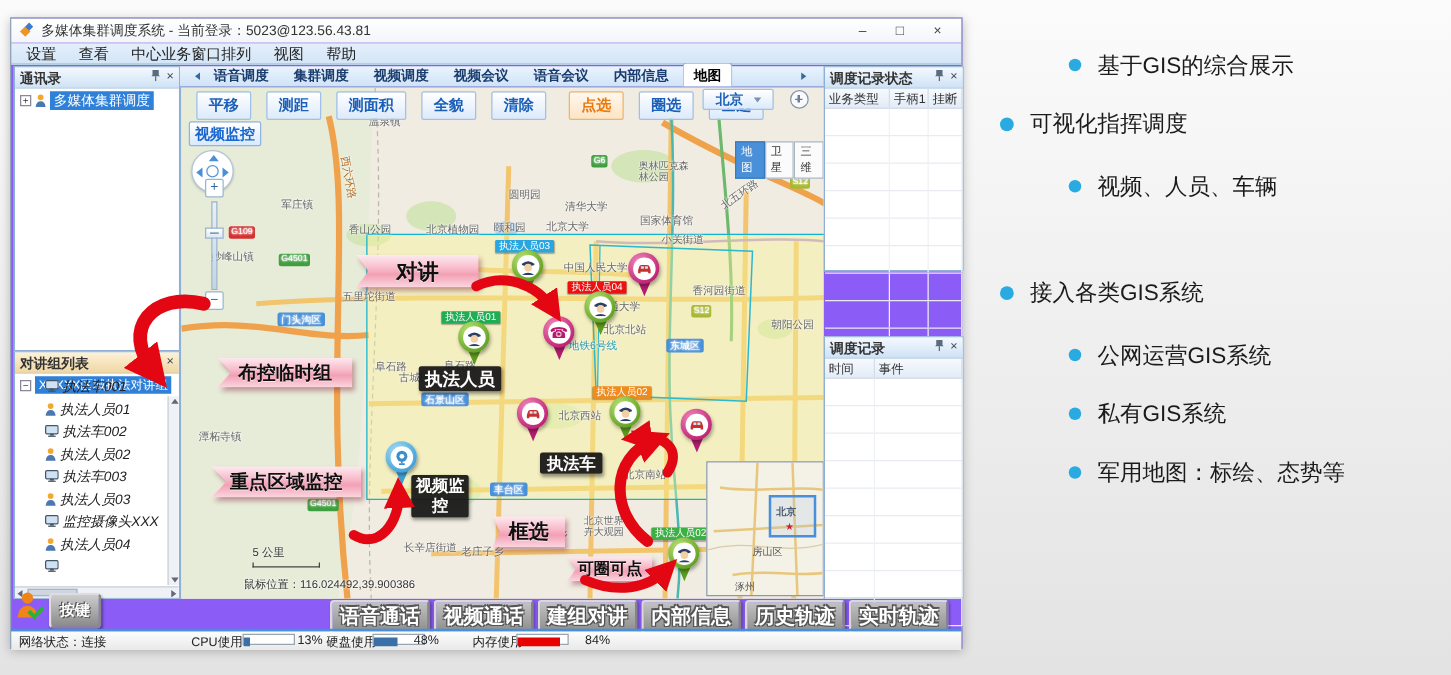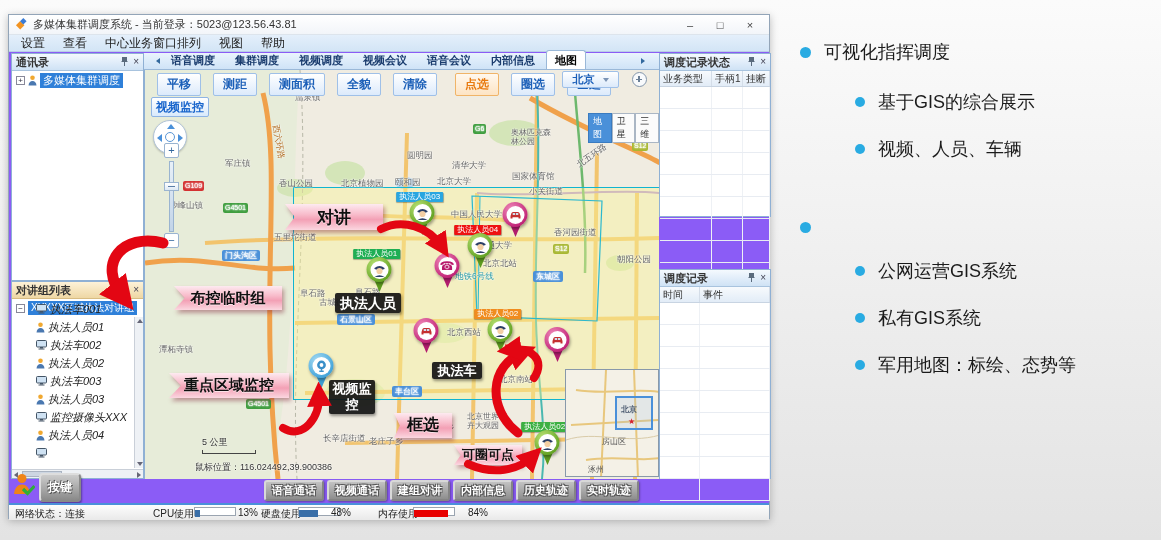--- a/index.html
+++ b/index.html
@@ -144,21 +144,21 @@
   .rpanel { position:absolute; width:112px; border:1px solid #8fb0d4; background:#fff; left:650px; }
   .rpanel0 { top:38px; height:164px; } .rpanel1 { top:254px; height:210px; }
   .rgrid-head { display:grid; height:16px; background:linear-gradient(#f7fafd,#e2ecf7); border-bottom:1px solid #c8d4e2; }
   .rgrid-head span { font-size:10px; color:#333; border-right:1px solid #d4dde8; padding:1px 3px; overflow:hidden; white-space:nowrap; }
   .rgrid-row { display:grid; height:22px; border-bottom:1px solid #e8ecf2; }
   .rgrid-row span { border-right:1px solid #eef1f5; }
 
   
   .action-row { position:absolute; left:255px; top:465px; display:flex; gap:3px; }
   .abtn { background:linear-gradient(#c2c2c2,#8e8e8e); border:2px outset #d8d8d8; border-radius:3px; color:#fff;
-    font-size:11px; font-weight:bold; padding:1px 6px; white-space:nowrap;
+    font-size:16px; font-weight:bold; padding:1px 6px; white-space:nowrap;
     text-shadow:-1px -1px 0 #555,1px -1px 0 #555,-1px 1px 0 #555,1px 1px 0 #555; box-shadow:1px 1px 2px rgba(0,0,0,.3); }
   .ptt-area { position:absolute; left:4px; top:458px; display:flex; align-items:center; gap:4px; }
   .ptt-btn { background:linear-gradient(#cccccc,#8a8a8a); border:2px outset #ddd; border-radius:4px; color:#fff;
     font-size:12px; font-weight:bold; padding:4px 7px; text-shadow:-1px -1px 0 #555,1px 1px 0 #555; box-shadow:1px 2px 2px rgba(0,0,0,.35); }
   .statusbar { position:absolute; left:0; top:488px; width:100%; height:17px; background:linear-gradient(#fdfdfd,#e9e9e9);
     border-top:2px solid #4a90d9; font-size:10px; color:#222; }
   .statusbar span { position:absolute; top:2px; }
   .sbar { position:absolute; top:3px; width:42px; height:9px; background:#fff; border:1px solid #9aa4b0; }
   .sbar .fill { height:100%; background:#3a6fa8; }
   .sbar .fill.red { background:#e80000; }
@@ -173,36 +173,37 @@
   .frow .bullet { width:11px; height:11px; border-radius:50%; flex:0 0 auto; margin-right:13px; }
   .ftitle { margin-bottom:26px; font-size:18px; color:#1b1b1b; }
   .fitem { margin-bottom:23px; padding-left:55px; font-size:18px; color:#1b1b1b; }
   .fitem .bullet { width:10px; height:10px; }
 </style>
 </head>
 <body>
 
 <div class="feature-area" id="feature-area">
     <div class="fgroup">
+      <div class="frow fitem">
+        <span class="bullet" style="background: rgb(41, 171, 226);"></span>
+        <span>基于GIS的综合展示</span>
+      </div>
       <div class="frow ftitle">
         <span class="bullet" style="background: rgb(41, 171, 226);"></span>
         <span>可视化指挥调度</span>
       </div>
       <div class="frow fitem">
         <span class="bullet" style="background: rgb(41, 171, 226);"></span>
-        <span>基于GIS的综合展示</span>
-      </div>
-      <div class="frow fitem">
-        <span class="bullet" style="background: rgb(41, 171, 226);"></span>
         <span>视频、人员、车辆</span>
       </div>
     </div>
     <div class="fgroup">
       <div class="frow ftitle">
         <span class="bullet" style="background: rgb(41, 171, 226);"></span>
+        <span>接入各类GIS系统</span>
       </div>
       <div class="frow fitem">
         <span class="bullet" style="background: rgb(41, 171, 226);"></span>
         <span>公网运营GIS系统</span>
       </div>
       <div class="frow fitem">
         <span class="bullet" style="background: rgb(41, 171, 226);"></span>
         <span>私有GIS系统</span>
       </div>
       <div class="frow fitem">

